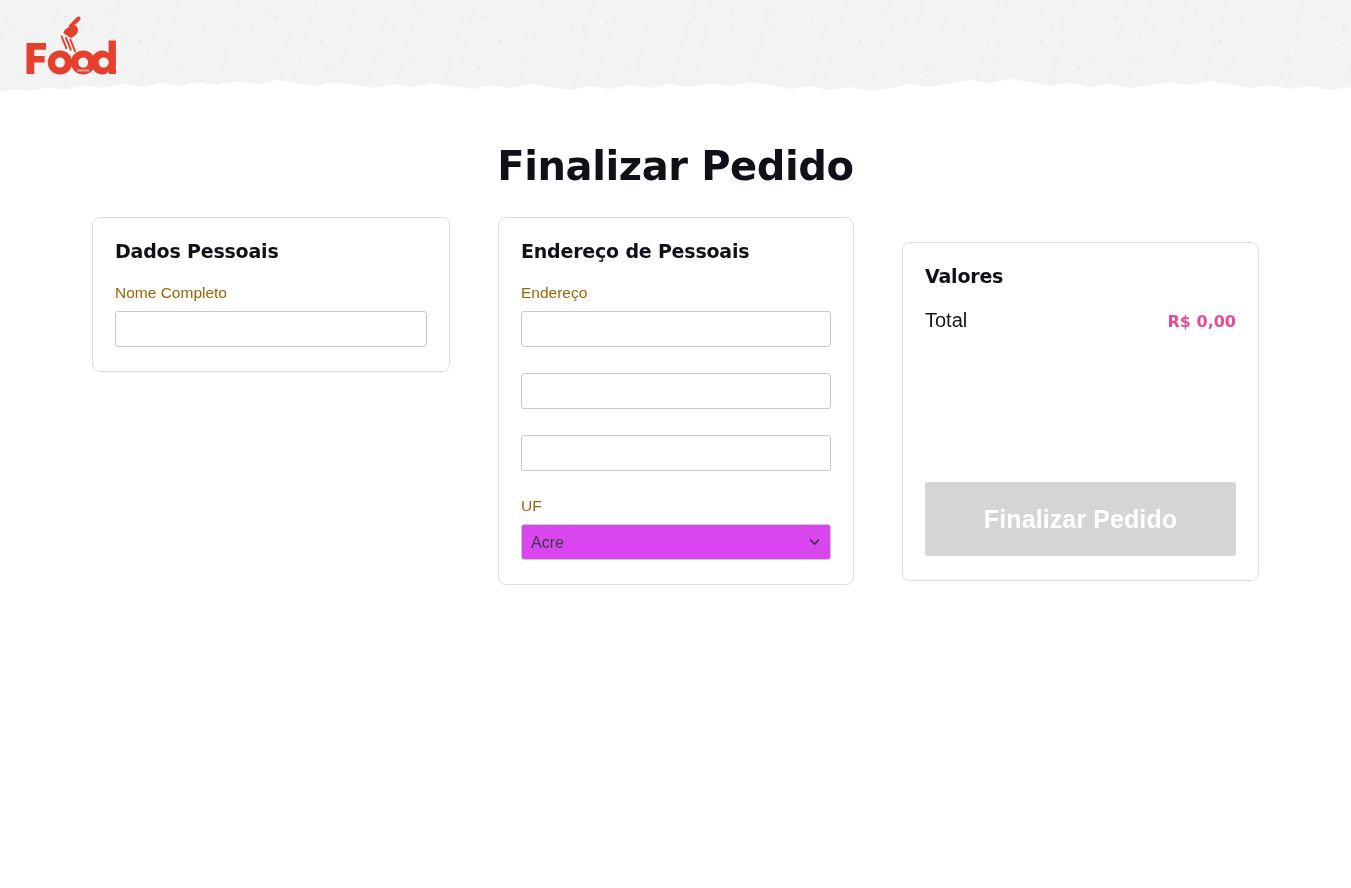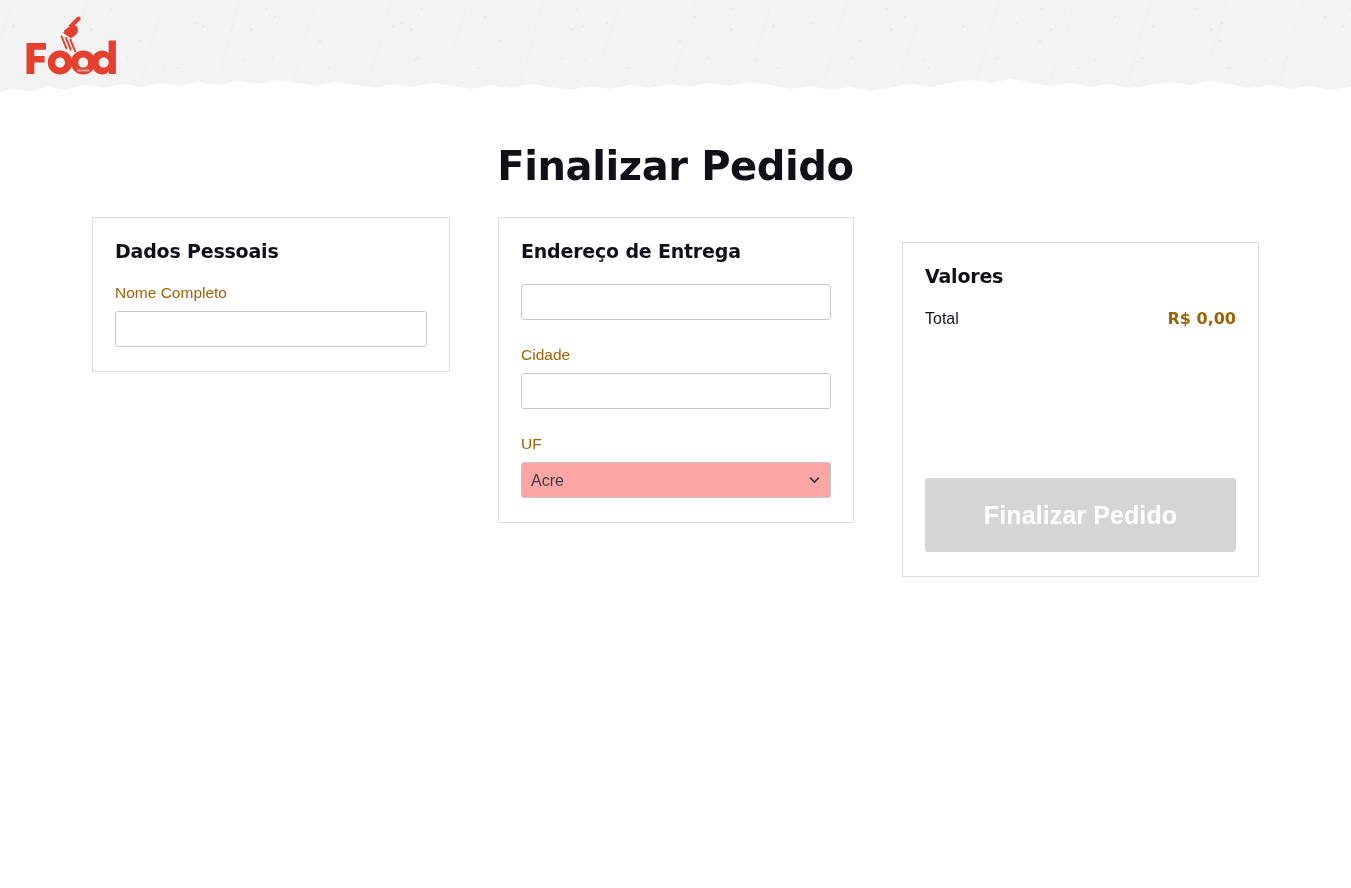--- a/index.html
+++ b/index.html
@@ -89,21 +89,21 @@
     margin-top: 28px;
     padding: 0 92px;
     display: flex;
     align-items: flex-start;
     justify-content: space-between;
   }
 
   .card {
     background: #ffffff;
     border: 1px solid #dedede;
-    border-radius: 0;
+    border-radius: 8px;
     padding: 22px 22px 24px 22px;
   }
   .card-personal  { width: 358px; }
   .card-address   { width: 356px; }
   .card-values    { width: 357px; margin-top: 25px; }
 
   .card-title {
     margin: 0 0 22px 0;
     font-family: "DejaVu Sans", sans-serif;
     font-size: 19px;
@@ -139,21 +139,21 @@
 
   .select-wrap { position: relative; }
   .field-select {
     display: block;
     width: 100%;
     height: 36px;
     padding: 4px 30px 4px 9px;
     font-family: "Liberation Sans", sans-serif;
     font-size: 16px;
     color: #3c3c44;
-    background: #fca5a5;
+    background: #d946ef;
     border: 1px solid #c9c9c9;
     border-radius: 3px;
     outline: none;
     -webkit-appearance: none;
     -moz-appearance: none;
     appearance: none;
   }
   .select-chevron {
     position: absolute;
     right: 10px;
@@ -165,28 +165,28 @@
   }
 
   
   .total-row {
     display: flex;
     align-items: baseline;
     justify-content: space-between;
     margin-bottom: 14px;
   }
   .total-label {
-    font-size: 16px;
+    font-size: 20px;
     color: #15141c;
   }
   .total-amount {
     font-family: "DejaVu Sans", sans-serif;
     font-size: 16px;
     font-weight: bold;
-    color: #a16207;
+    color: #ec4899;
   }
 
   .values-spacer { height: 136px; }
 
   .submit-button {
     display: block;
     width: 100%;
     height: 74px;
     border: 0;
     border-radius: 3px;
@@ -265,30 +265,33 @@
 
     <div class="field">
       <label class="field-label">Nome Completo</label>
       <input class="field-input" type="text" value="" placeholder="" style="">
     </div>
 
 
   </section>
 
   <section class="card card-address">
-    <h2 class="card-title">Endereço de Entrega</h2>
-
-
-
-    <div class="field">
+    <h2 class="card-title">Endereço de Pessoais</h2>
+
+
+    <div class="field">
+      <label class="field-label">Endereço</label>
       <input class="field-input" type="text" value="" placeholder="" style="">
     </div>
 
     <div class="field">
-      <label class="field-label">Cidade</label>
+      <input class="field-input" type="text" value="" placeholder="" style="">
+    </div>
+
+    <div class="field">
       <input class="field-input" type="text" value="" placeholder="" style="">
     </div>
 
     <div class="field">
       <label class="field-label">UF</label>
       <div class="select-wrap">
         <select class="field-select">
           <option>Acre</option>
         </select>
         <svg class="select-chevron" viewBox="0 0 16 16">

